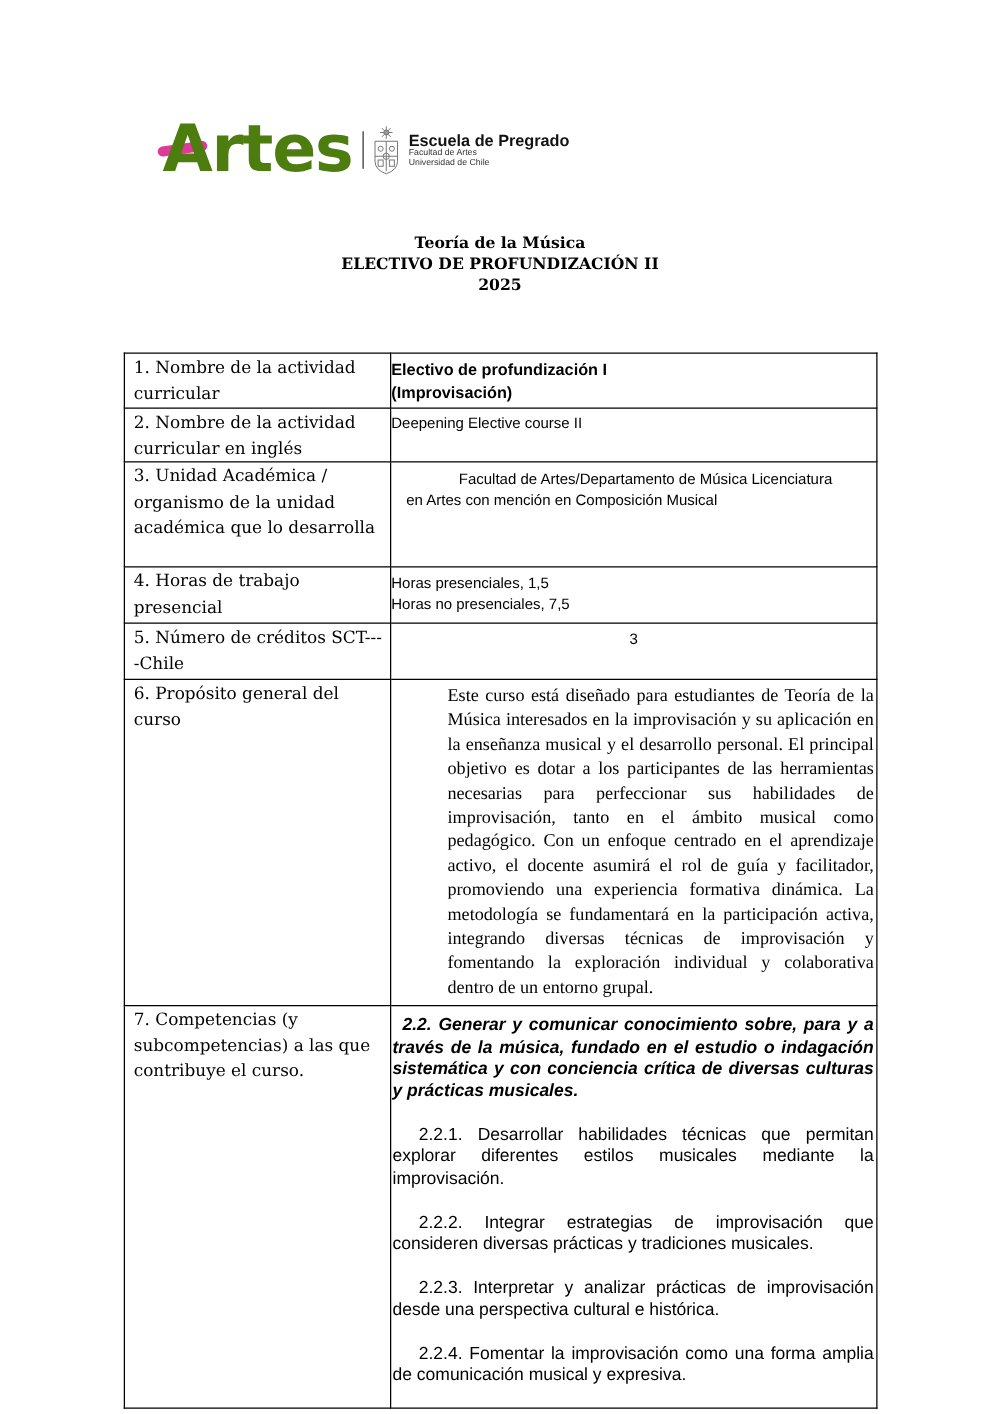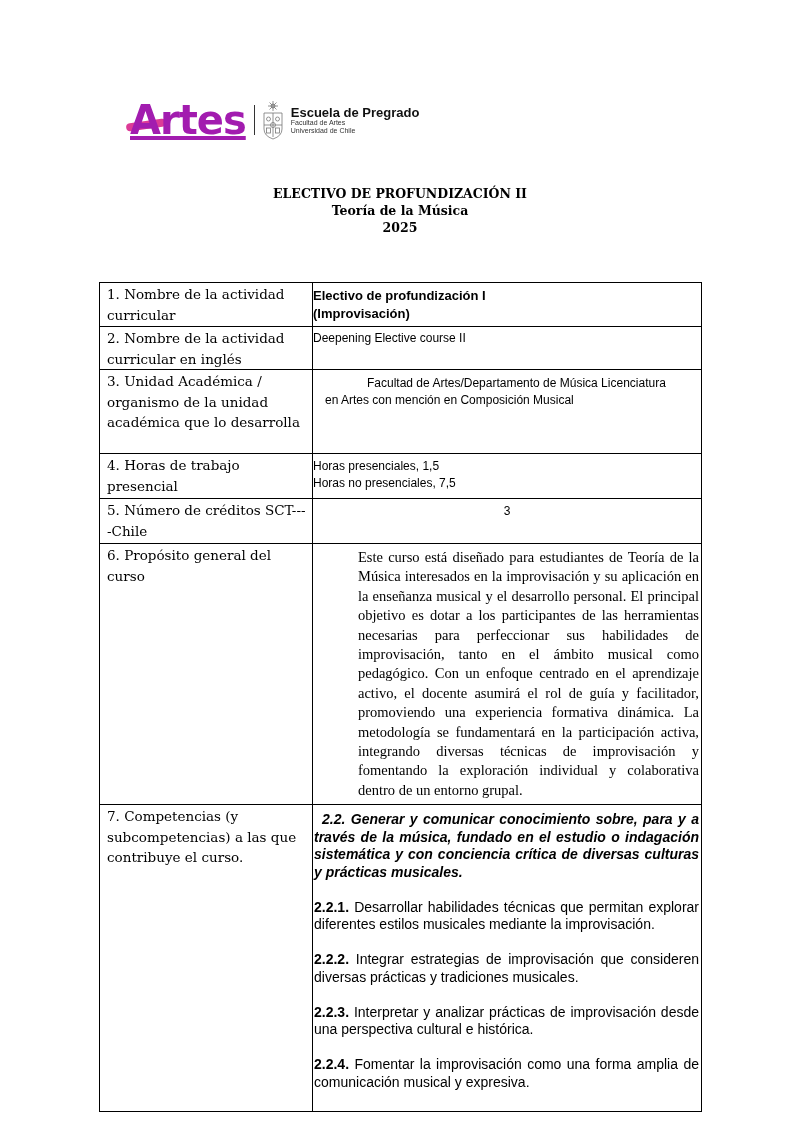--- a/index.html
+++ b/index.html
@@ -1,18 +1,18 @@
 <!DOCTYPE html>
 <html><head>
   <meta charset="utf-8">
   <style>
     html, body { margin: 0; padding: 0; background: #ffffff; }
     body { width: 800px; height: 1131px; position: relative; overflow: hidden; color: #000; }
     .logo { position: absolute; left: 130px; top: 96px; height: 48px; display: flex; align-items: center; }
-    .logo-artes { position: relative; font-family: "DejaVu Sans", sans-serif; font-size: 40px; font-weight: bold; letter-spacing: -1px; color: #a21caf; line-height: 1; text-decoration: underline; }
+    .logo-artes { position: relative; font-family: "DejaVu Sans", sans-serif; font-size: 52px; font-weight: bold; letter-spacing: -1px; color: #4d7c0f; line-height: 1; }
     .logo-swoosh { position: absolute; left: -4px; top: 21px; width: 40px; height: 8px; background: #d9268c; border-radius: 6px; transform: rotate(-8deg); opacity: 0.9; }
     .logo-sep { width: 1px; height: 30px; background: #333; margin: 0 6px 0 8px; }
     .logo-crest { width: 24px; height: 40px; margin-right: 6px; }
     .logo-text { display: flex; flex-direction: column; font-family: "Liberation Sans", sans-serif; line-height: 1.05; }
     .logo-text .t1 { font-size: 13px; font-weight: bold; color: #111; }
     .logo-text .t2 { font-size: 7px; color: #333; }
 
     .title-block { position: absolute; left: 0; width: 800px; top: 185px; text-align: center; font-family: "DejaVu Serif", serif; font-weight: bold; font-size: 12.5px; line-height: 17px; }
     .title-block div { margin-left: 0px; }
 
@@ -33,21 +33,21 @@
     .v3 { padding: 5px 8px 0 12px; }
     .v3 .indent { padding-left: 42px; }
     .v4 { padding-top: 4px; text-align: left; }
     .v5 { padding-top: 4px; text-align: center; }
     .v6 { font-family: "Liberation Serif", serif; font-size: 14.5px; line-height: 19.4px; text-align: justify; padding: 4px 2px 0 1px; margin-left: 44px; }
     .lbl7 { font-family: "DejaVu Serif", serif; font-size: 11.5px; line-height: 22px; padding-top: 4px !important; }
     .lbl7 .big { font-size: 13.5px; }
     .v7 { font-family: "Liberation Sans", sans-serif; font-size: 14px; line-height: 17.5px; padding: 6px 2px 0 1px; text-align: justify; }
     .v7 .comp-wrap { font-weight: bold; font-style: italic; }
     .v7 p { margin: 0 0 17.5px 0; }
-    .v7 .num { font-weight: bold; }
+    .v7 .num { font-weight: normal; margin-left: 21px; }
   </style>
 </head>
 <body>
 
 <div class="logo">
   <div class="logo-artes">
     <span class="logo-swoosh"></span>
     <span style="position:relative;">Artes</span>
   </div>
   <div class="logo-sep"></div>
@@ -69,22 +69,22 @@
     </g>
   </svg>
   <div class="logo-text">
     <span class="t1">Escuela de Pregrado</span>
     <span class="t2">Facultad de Artes</span>
     <span class="t2">Universidad de Chile</span>
   </div>
 </div>
 
 <div class="title-block">
+  <div>Teoría de la Música</div>
   <div>ELECTIVO DE PROFUNDIZACIÓN II</div>
-  <div>Teoría de la Música</div>
   <div>2025</div>
 </div>
 
 <table class="course">
   <tbody>
       <tr class="r1">
     <td class="lbl">1. Nombre de la actividad curricular</td>
     <td class="val">
       <div class="v1">
         <div>Electivo de profundización I</div>

